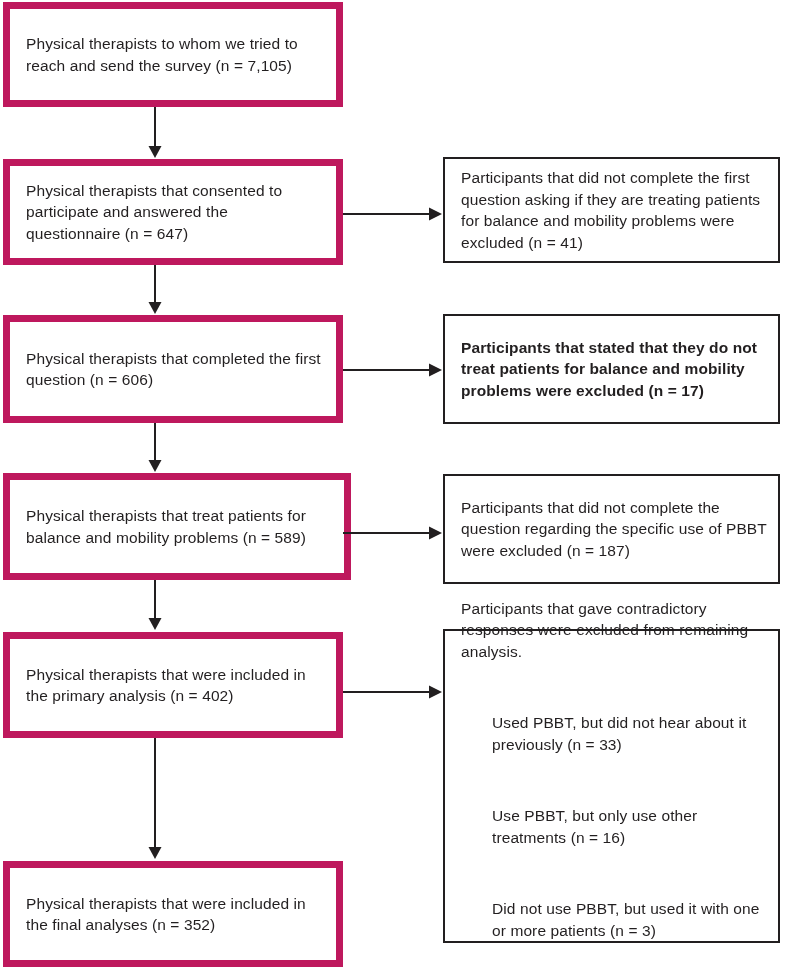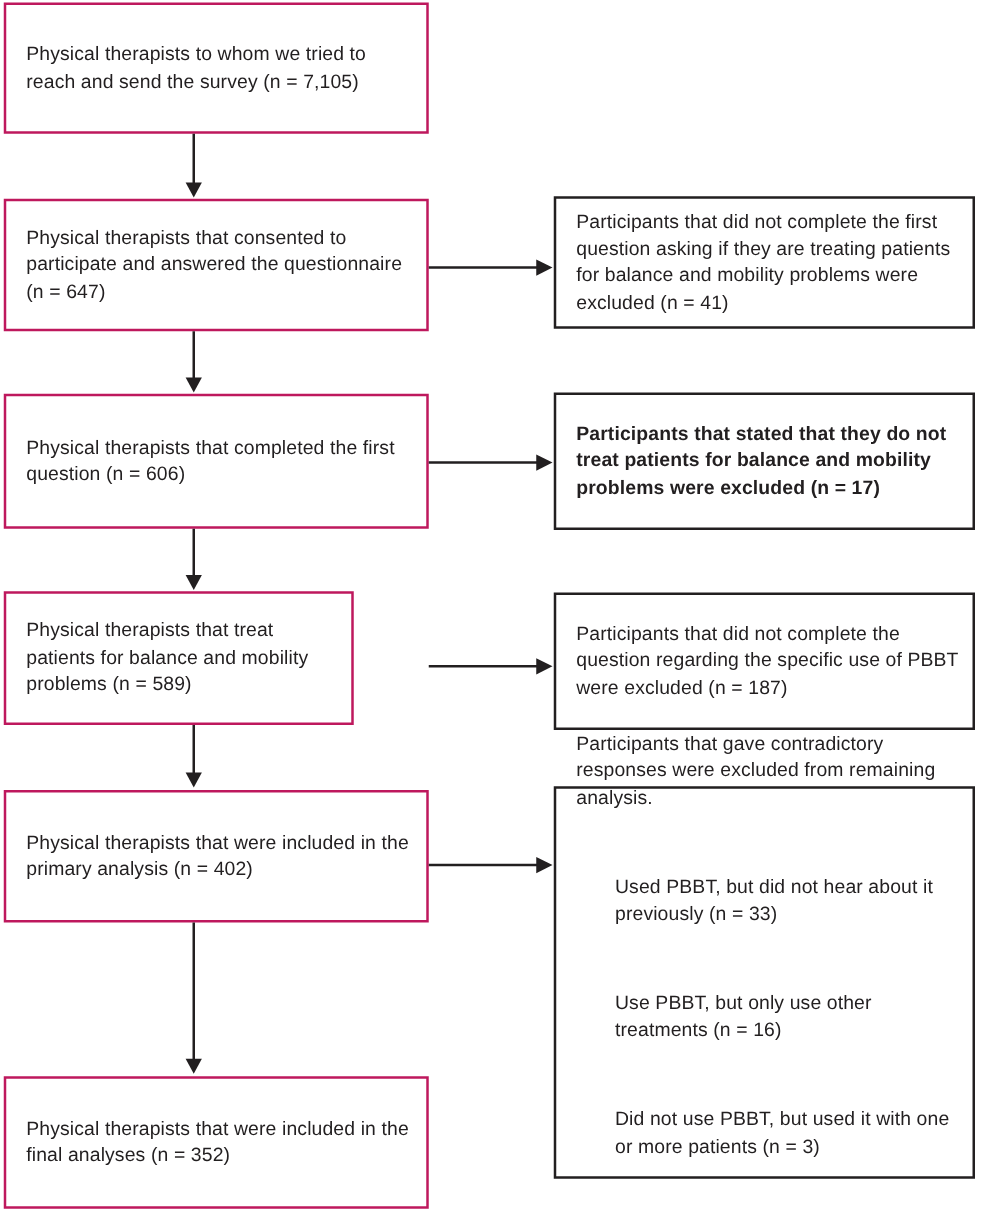--- a/index.html
+++ b/index.html
@@ -23,42 +23,42 @@
     flex-direction: column;
     justify-content: center;
     font-size: 15.5px;
     line-height: 21.5px;
     letter-spacing: 0.1px;
   }
   .box p {
     margin: 0;
     padding: 0 10px 0 16px;
   }
-  .left-box  { border: 2px solid #be185d; }
+  .left-box  { border: 7px solid #be185d; }
   .right-box { border: 2px solid #221f20; }
 
   .b-l1 { left: 3px;   top: 2px;   width: 340px; height: 105px; }
   .b-l2 { left: 3px;   top: 159px; width: 340px; height: 106px; align-items: flex-end; }
   .b-l3 { left: 3px;   top: 315px; width: 340px; height: 108px; }
-  .b-l4 { left: 3px;   top: 473px; width: 280px; height: 107px; }
+  .b-l4 { left: 3px;   top: 473px; width: 348px; height: 107px; }
   .b-l5 { left: 3px;   top: 632px; width: 340px; height: 106px; }
   .b-l6 { left: 3px;   top: 861px; width: 340px; height: 106px; }
 
   .b-r1 { left: 443px; top: 157px; width: 337px; height: 106px; }
   .b-r2 { left: 443px; top: 314px; width: 337px; height: 110px; font-weight: bold; }
   .b-r3 { left: 443px; top: 474px; width: 337px; height: 110px; }
   .b-r4 {
     left: 443px; top: 629px; width: 337px; height: 314px;
     justify-content: flex-end;
     padding-top: 44px;
     gap: 28px;
   }
   .b-r4 p.intro { margin-bottom: 22px; }
   .b-r4 p.sub   { padding-left: 47px; margin-bottom: 22px; }
-  .b-r4 p.sub:last-child { margin-bottom: 13px; }
+  .b-r4 p.sub:last-child { margin-bottom: 0; }
 
   .arrow-layer {
     position: absolute;
     left: 0;
     top: 0;
     pointer-events: none;
   }
   .arrow-layer line    { stroke: #221f20; stroke-width: 2; }
   .arrow-layer polygon { fill: #221f20; }
 </style>

